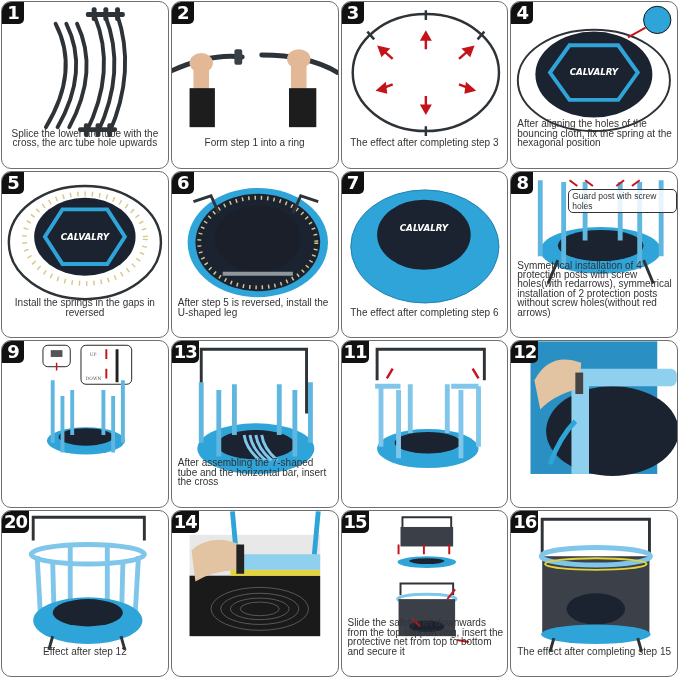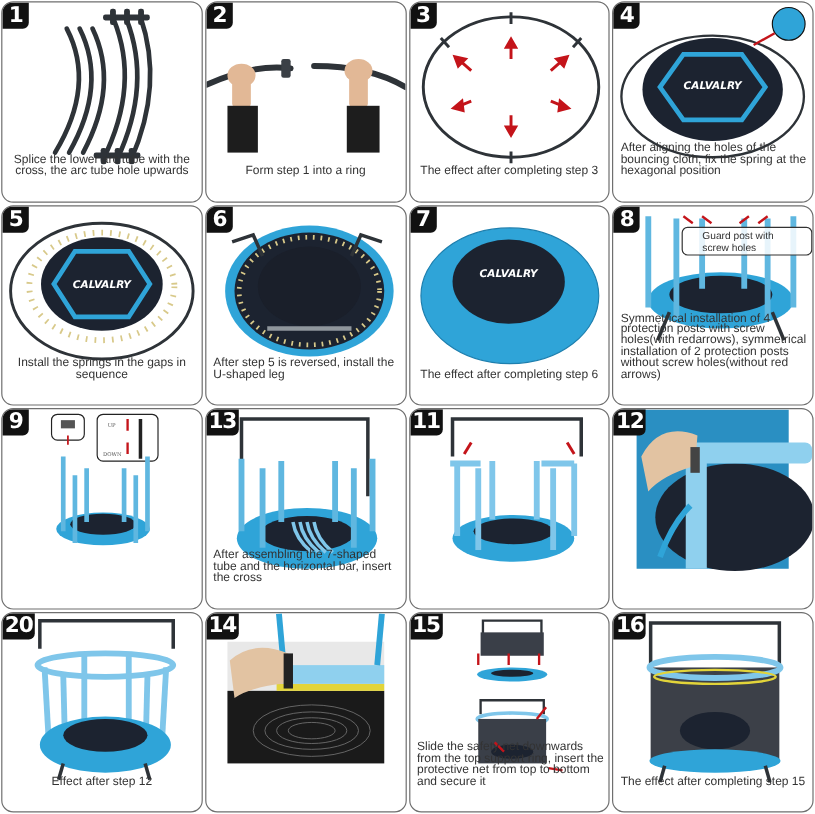--- a/index.html
+++ b/index.html
@@ -3,21 +3,21 @@
 <meta charset="utf-8">
 <style>
   html,body{margin:0;padding:0;background:#ffffff;}
   body{width:679px;height:678px;overflow:hidden;font-family:"Liberation Sans","DejaVu Sans",sans-serif;}
   .sheet{position:relative;width:679px;height:678px;display:grid;grid-template-columns:repeat(4,1fr);grid-template-rows:repeat(4,1fr);gap:2px;padding:1px;box-sizing:border-box;background:#fff;}
   .panel{position:relative;border:1.2px solid #6f6f6f;border-radius:10px;background:#fff;overflow:hidden;box-sizing:border-box;}
   .badge{position:absolute;left:0;top:0;min-width:18px;height:22px;padding:0 2px;background:#111;color:#fff;font-weight:bold;font-size:18px;line-height:22px;text-align:center;border-bottom-right-radius:5px;z-index:3;letter-spacing:-1px;font-family:"DejaVu Sans",sans-serif;}
   .illus{position:absolute;left:0;top:0;width:100%;height:100%;}
   .caption{position:absolute;left:4px;right:4px;bottom:20px;font-size:10px;line-height:9.4px;color:#333;text-align:center;z-index:2;}
   .caption.left{text-align:left;left:6px;}
-  .callout{position:absolute;border:1px solid #333;border-radius:5px;background:rgba(255,255,255,.85);font-size:8.5px;line-height:10px;color:#333;padding:1px 16px;z-index:2;}
+  .callout{position:absolute;border:1px solid #333;border-radius:5px;background:rgba(255,255,255,.85);font-size:8.5px;line-height:10px;color:#333;padding:1px 3px;z-index:2;}
 </style>
 </head>
 <body>
 
 <div class="sheet">
 
   <div class="panel">
     <div class="badge">1</div>
     <svg class="illus" viewBox="0 0 170 169">
       <g fill="none" stroke="#2e3338" stroke-width="4" stroke-linecap="round">
@@ -107,21 +107,21 @@
 
   <div class="panel">
     <div class="badge">5</div>
     <svg class="illus" viewBox="0 0 170 169">
       <ellipse cx="85" cy="72" rx="78" ry="58" fill="none" stroke="#2e3338" stroke-width="2.5"></ellipse>
       <ellipse cx="85" cy="68" rx="62" ry="46" fill="none" stroke="#d8c98a" stroke-width="5" stroke-dasharray="1.5 6"></ellipse>
       <ellipse cx="85" cy="66" rx="52" ry="40" fill="#1c2330"></ellipse>
       <polygon points="62,38 108,38 126,66 108,94 62,94 44,66" fill="none" stroke="#2fa4d8" stroke-width="4"></polygon>
       <text x="85" y="69" text-anchor="middle" font-size="9" font-weight="bold" font-style="italic" fill="#fff" font-family="DejaVu Sans, sans-serif">CALVALRY</text>
     </svg>
-    <div class="caption">Install the springs in the gaps in sequence</div>
+    <div class="caption">Install the springs in the gaps in reversed</div>
   </div>
 
   <div class="panel">
     <div class="badge">6</div>
     <svg class="illus" viewBox="0 0 170 169">
       <ellipse cx="88" cy="72" rx="72" ry="56" fill="#2fa4d8"></ellipse>
       <ellipse cx="88" cy="72" rx="64" ry="50" fill="#1c2330"></ellipse>
       <ellipse cx="88" cy="72" rx="60" ry="46" fill="none" stroke="#d8c98a" stroke-width="4" stroke-dasharray="1.5 5"></ellipse>
       <ellipse cx="88" cy="68" rx="44" ry="34" fill="#1a1f2a"></ellipse>
       <g fill="none" stroke="#2e3338" stroke-width="3">

